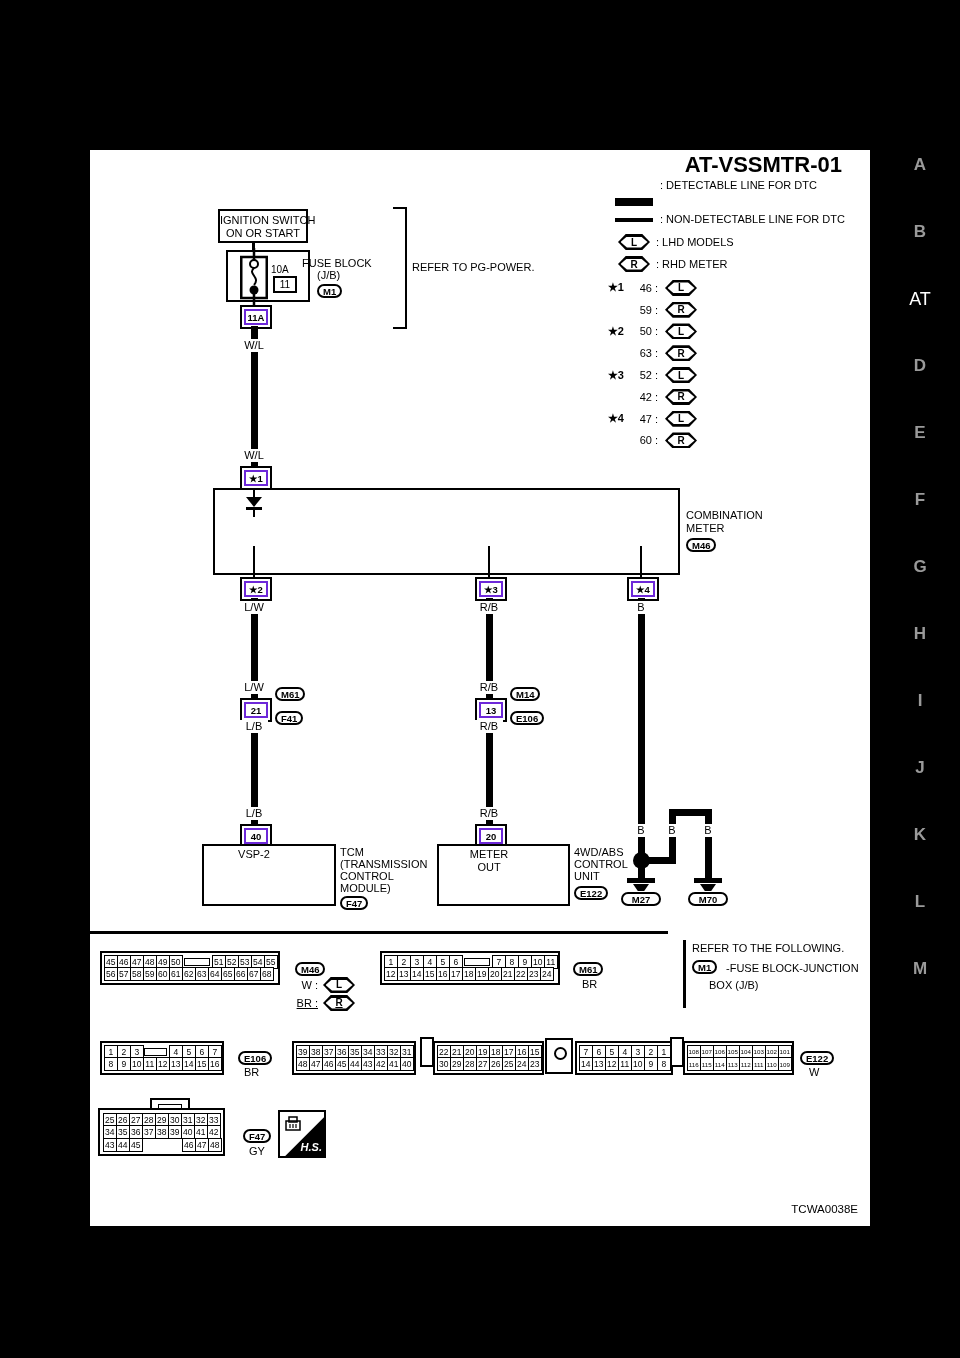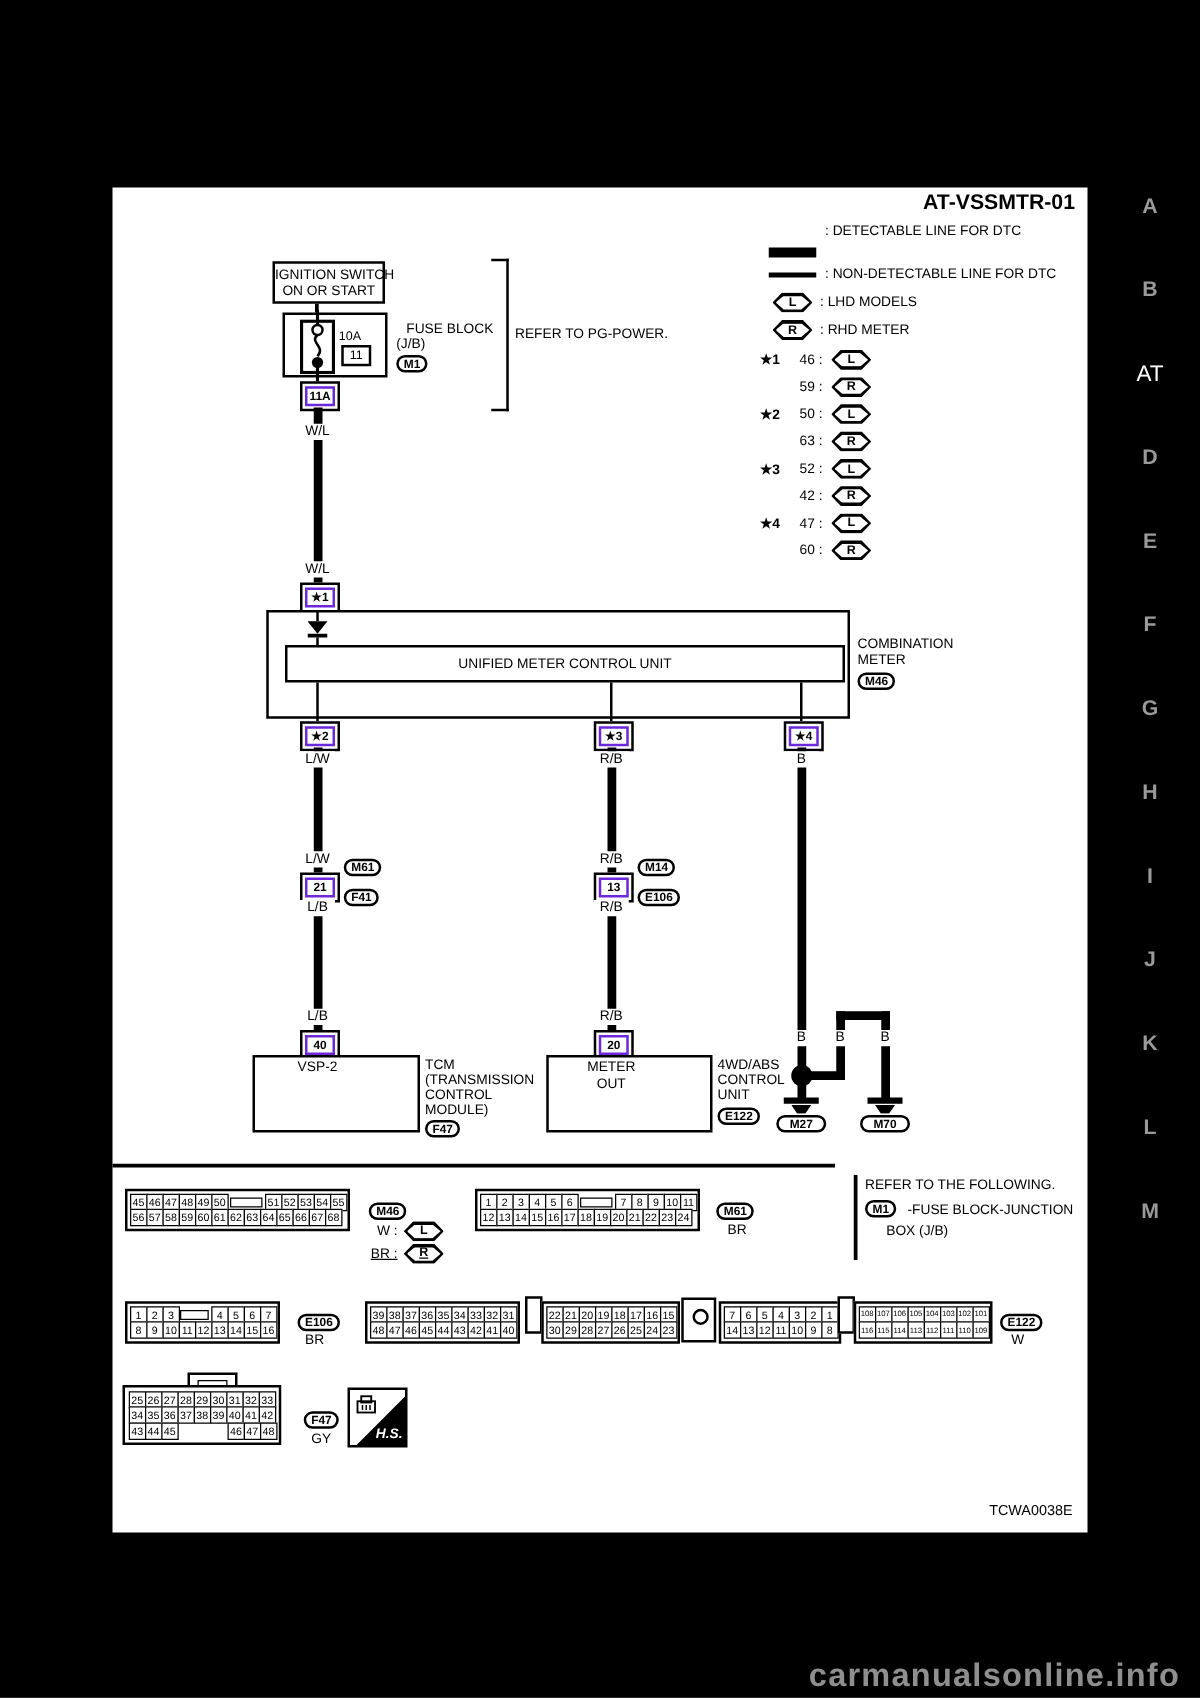--- a/index.html
+++ b/index.html
@@ -46,21 +46,21 @@
             flex-direction:column; align-items:center; padding-top:5px; }
   .tabcol span { height:67px; display:flex; align-items:flex-start; justify-content:center;
                  font-size:17px; font-weight:bold; color:#9a9a9a; }
   .tabcol span:nth-child(3) { color:#fff; font-weight:normal; font-size:18px; }
   .watermark { position:absolute; right:16px; bottom:2px; color:#8f8f8f; font-size:26px;
                font-weight:600; letter-spacing:1px; }
   .hsbox { position:absolute; width:48px; height:48px; border:2.5px solid #000; background:#fff;
            overflow:hidden; box-sizing:border-box; }
   .hstri { position:absolute; inset:0; background:#000; clip-path:polygon(100% 12%,100% 100%,12% 100%); }
   .hstext { position:absolute; right:2px; bottom:3px; color:#fff; font-size:11px; font-weight:bold; font-style:italic; }
-  .title { position:absolute; right:10px; top:2px; font-size:17px; font-weight:bold; }
+  .title { position:absolute; right:28px; top:2px; font-size:22px; font-weight:bold; }
   .code { position:absolute; right:12px; top:1053px; font-size:11.5px; }
   .ctr { text-align:center; }
 </style>
 </head>
 <body>
 
 <div class="page">
 
   <div class="abs" style="left:125px;top:144px;width:11px;height:7px;background:#000;"></div>
   <div class="abs" style="left:171px;top:146px;width:16px;height:4px;background:#000;"></div>
@@ -150,21 +150,21 @@
     <svg class="abs" style="left:150px;top:98px;" width="28" height="58" viewBox="0 0 28 58">
       <line x1="14" y1="0" x2="14" y2="13" stroke="#000" stroke-width="2.5"></line>
       <rect x="1.25" y="9" width="25.5" height="41" fill="none" stroke="#000" stroke-width="2.5"></rect>
       <circle cx="14" cy="16" r="4" fill="#fff" stroke="#000" stroke-width="2"></circle>
       <path d="M14 20 C 7 26, 21 29, 14 37" fill="none" stroke="#000" stroke-width="2"></path>
       <circle cx="14" cy="42" r="4.5" fill="#000"></circle>
       <line x1="14" y1="46" x2="14" y2="58" stroke="#000" stroke-width="2.5"></line>
     </svg>
     <div class="abs t10" style="left:181px;top:114px;">10A</div>
     <div class="abs t10 ctr" style="left:183px;top:126px;width:20px;height:13px;border:2px solid #000;line-height:13px;">11</div>
-    <div class="abs t11" style="left:235px;top:107px;">FUSE BLOCK</div>
+    <div class="abs t11" style="left:212px;top:107px;">FUSE BLOCK</div>
     <div class="abs t11" style="left:227px;top:119px;">(J/B)</div>
     <div class="oval" style="left:227px;top:134px;">M1</div>
     <div class="bracket" style="left:303px;top:57px;width:12px;height:118px;"></div>
     <div class="abs t11" style="left:322px;top:111px;">REFER TO PG-POWER.</div>
 
     <div class="dbox" style="left:150px;top:155px;">
         <i>11A</i>
       </div>
     <div class="wire" style="left:160.5px;top:176px;width:7px;height:142px;"></div>
     <div class="wlabel" style="left:150px;top:189px;">W/L</div>
@@ -173,21 +173,20 @@
         <i>★1</i>
       </div>
 
     <div class="box" style="left:123px;top:338px;width:467px;height:87px;"></div>
     <svg class="abs" style="left:156px;top:338px;" width="16" height="29" viewBox="0 0 16 29">
       <line x1="8" y1="0" x2="8" y2="9" stroke="#000" stroke-width="2"></line>
       <polygon points="0,9 16,9 8,19" fill="#000"></polygon>
       <rect x="0" y="19" width="16" height="3" fill="#000"></rect>
       <line x1="8" y1="22" x2="8" y2="29" stroke="#000" stroke-width="2"></line>
     </svg>
-    <div class="abs t11 ctr" style="left:138px;top:366px;width:444px;height:26px;border:2px solid #000;line-height:26px;background:#fff;">UNIFIED METER CONTROL UNIT</div>
     <div class="wire" style="left:163px;top:396px;width:2px;height:31px;"></div>
     <div class="wire" style="left:398px;top:396px;width:2px;height:31px;"></div>
     <div class="wire" style="left:550px;top:396px;width:2px;height:31px;"></div>
     <div class="abs t11" style="left:596px;top:359px;">COMBINATION</div>
     <div class="abs t11" style="left:596px;top:372px;">METER</div>
     <div class="oval" style="left:596px;top:388px;">M46</div>
     <div class="dbox" style="left:150px;top:427px;">
         <i>★2</i>
       </div>
     <div class="dbox" style="left:385px;top:427px;">
@@ -553,14 +552,13 @@
       <span>F</span>
       <span>G</span>
       <span>H</span>
       <span>I</span>
       <span>J</span>
       <span>K</span>
       <span>L</span>
       <span>M</span>
     </div>
 
-  <div class="watermark">carmanualsonline.info</div>
 </div>
 
 </body></html>

